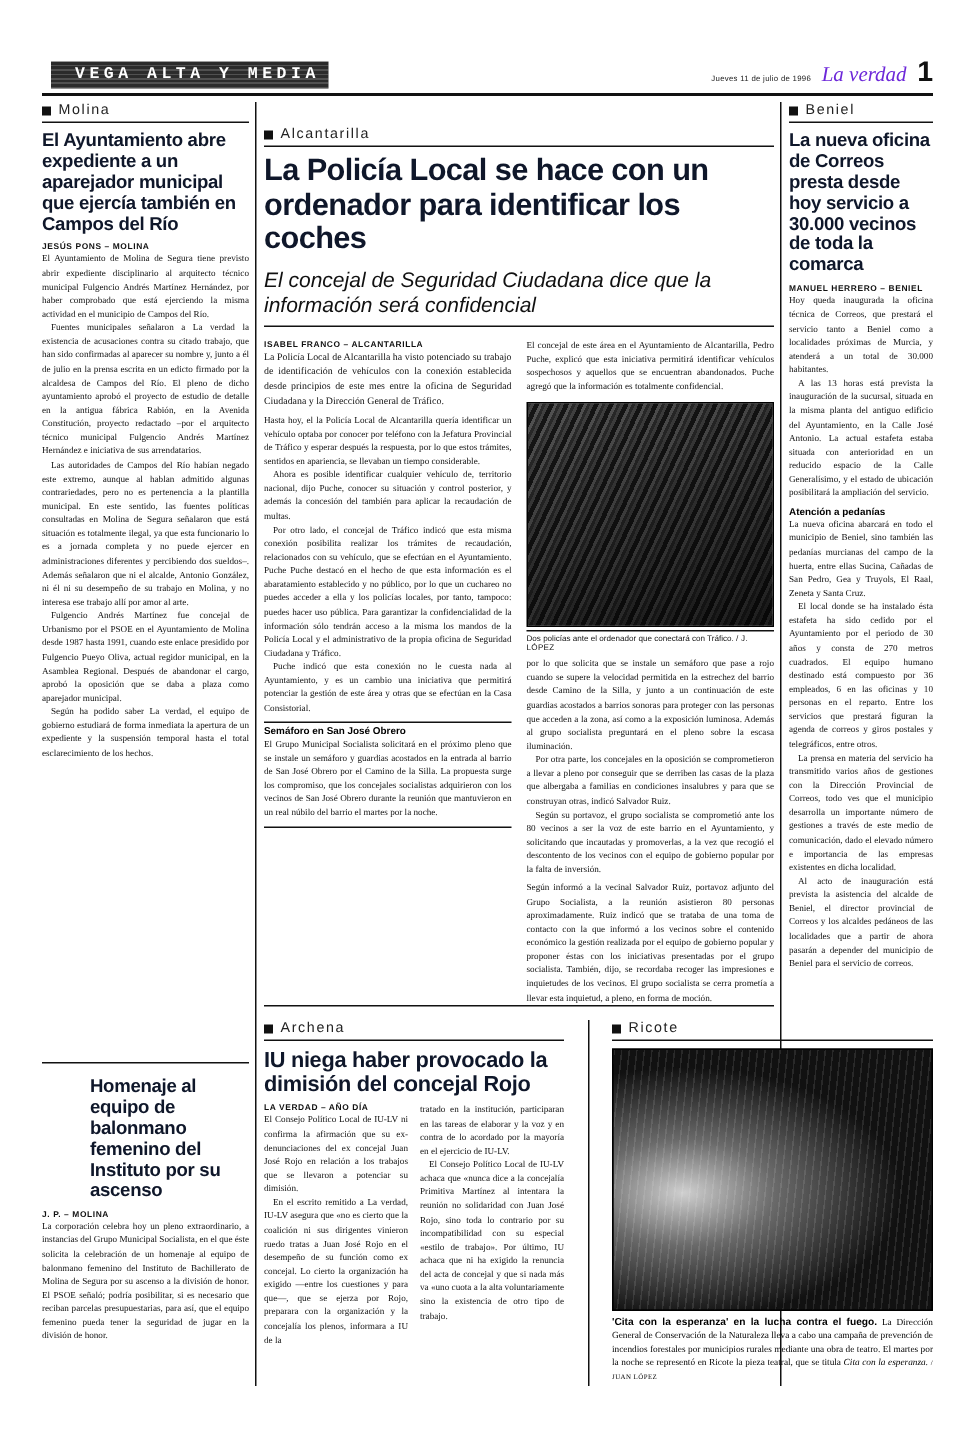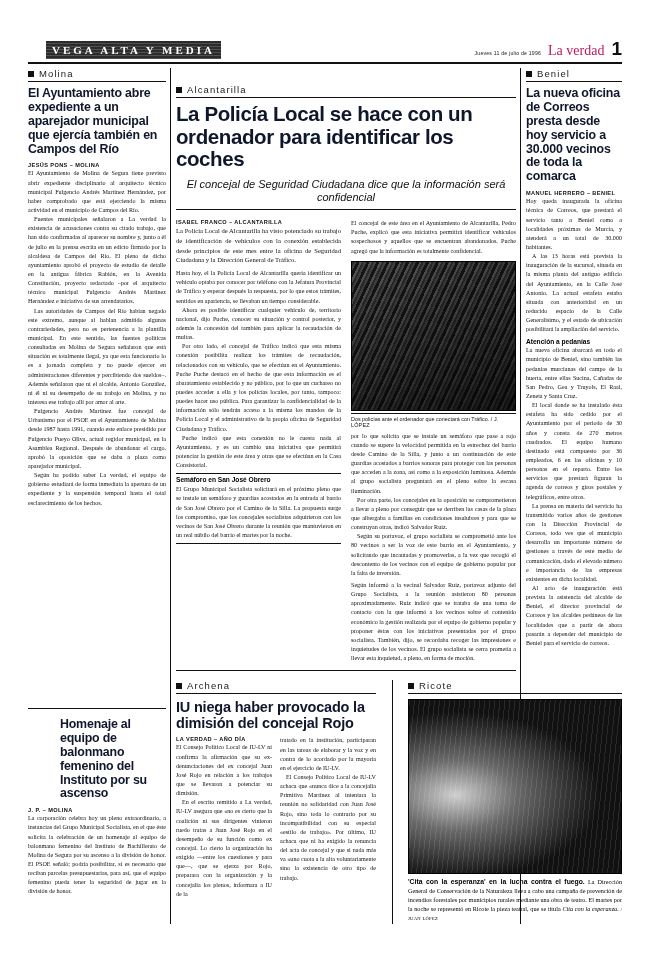--- a/index.html
+++ b/index.html
@@ -30,45 +30,46 @@
     font-family: "Liberation Sans", sans-serif;
     font-size: 31px;
     letter-spacing: 0.5px;
     font-weight: 400;
     line-height: 1;
     color: #111;
   }
   .zone-badge {
     background: #2b2b2b;
     color: #fff;
-    font-family: Liberation Serif, serif;
+    font-family: Liberation Mono, monospace;
     font-weight: 700;
     font-size: 11px;
     letter-spacing: 3px;
-    padding: 3px 6px 3px 6px;
-    margin-left: 18px;
+    padding: 3px 6px 3px 16px;
+    margin-left: 6px;
     margin-bottom: 3px;
     white-space: nowrap;
     background-image: repeating-linear-gradient(0deg, rgba(255,255,255,.18) 0 1px, rgba(0,0,0,0) 1px 3px);
   }
   .masthead-right {
     display: flex; align-items: baseline; gap: 7px;
     margin-bottom: 2px;
   }
   .issue-date {
     font-family: "Liberation Sans", sans-serif;
     font-size: 5.2px;
     letter-spacing: 0.2px;
     color: #222;
     white-space: nowrap;
   }
   .paper-name {
     font-family: "Liberation Serif", serif;
+    font-style: italic;
     font-size: 14px;
-    color: #be185d;
+    color: #6d28d9;
     margin-top: 17px;
   }
   .page-num {
     font-family: "Liberation Sans", sans-serif;
     font-weight: 700;
     font-size: 19px;
     color: #111;
   }
   .masthead-rule {
     position: absolute;
@@ -97,26 +98,25 @@
     color: #0f172a;
     line-height: 1.12;
     letter-spacing: -0.2px;
   }
   .hl-main { font-size: 20.5px; line-height: 1.1; letter-spacing: -0.4px; }
   .hl-col  { font-size: 12.4px; }
   .hl-mid  { font-size: 14.5px; }
   .standfirst {
     font-family: "Liberation Sans", sans-serif;
     font-style: italic;
-    font-size: 11px;
+    font-size: 14px;
     color: #111;
     line-height: 1.25;
     border-bottom: 1px solid #111;
     padding-bottom: 4px;
-    text-align: center;
   }
   .byline {
     font-family: "Liberation Sans", sans-serif;
     font-weight: 700;
     font-size: 5.6px;
     letter-spacing: 0.4px;
     color: #111;
     margin-bottom: 1px;
   }
   .body {

